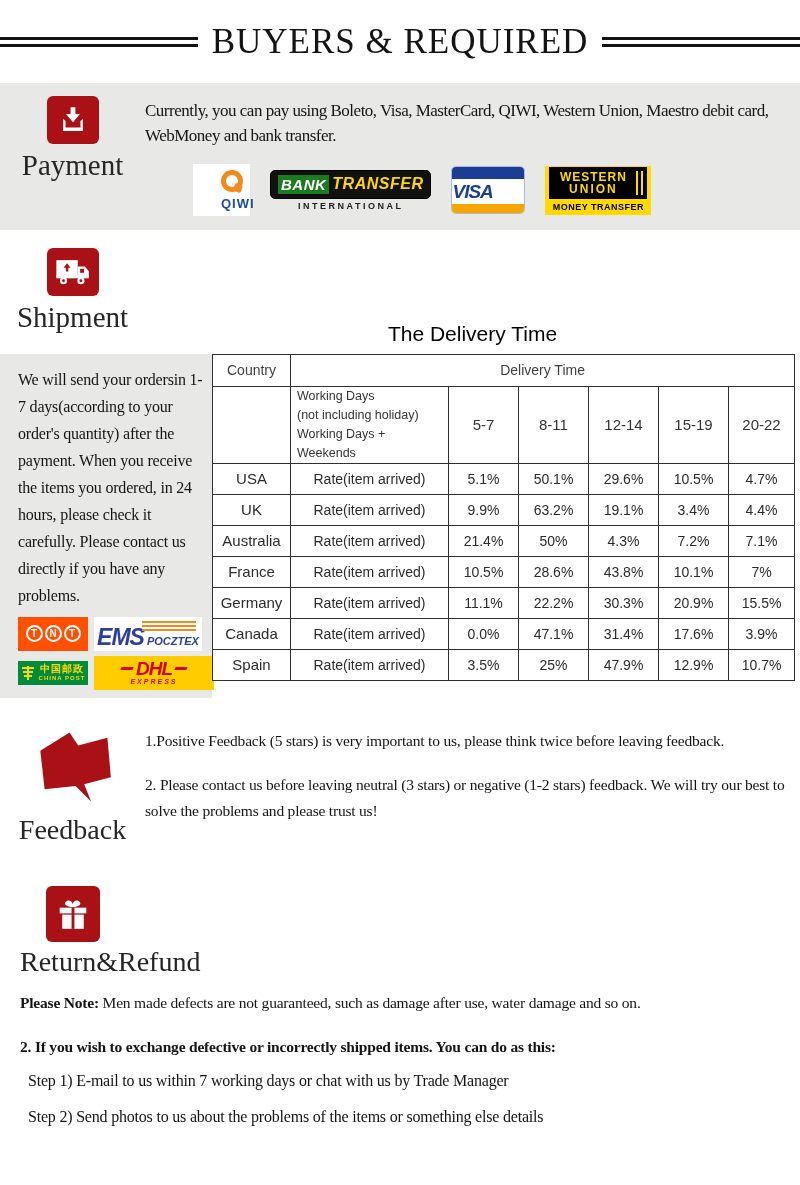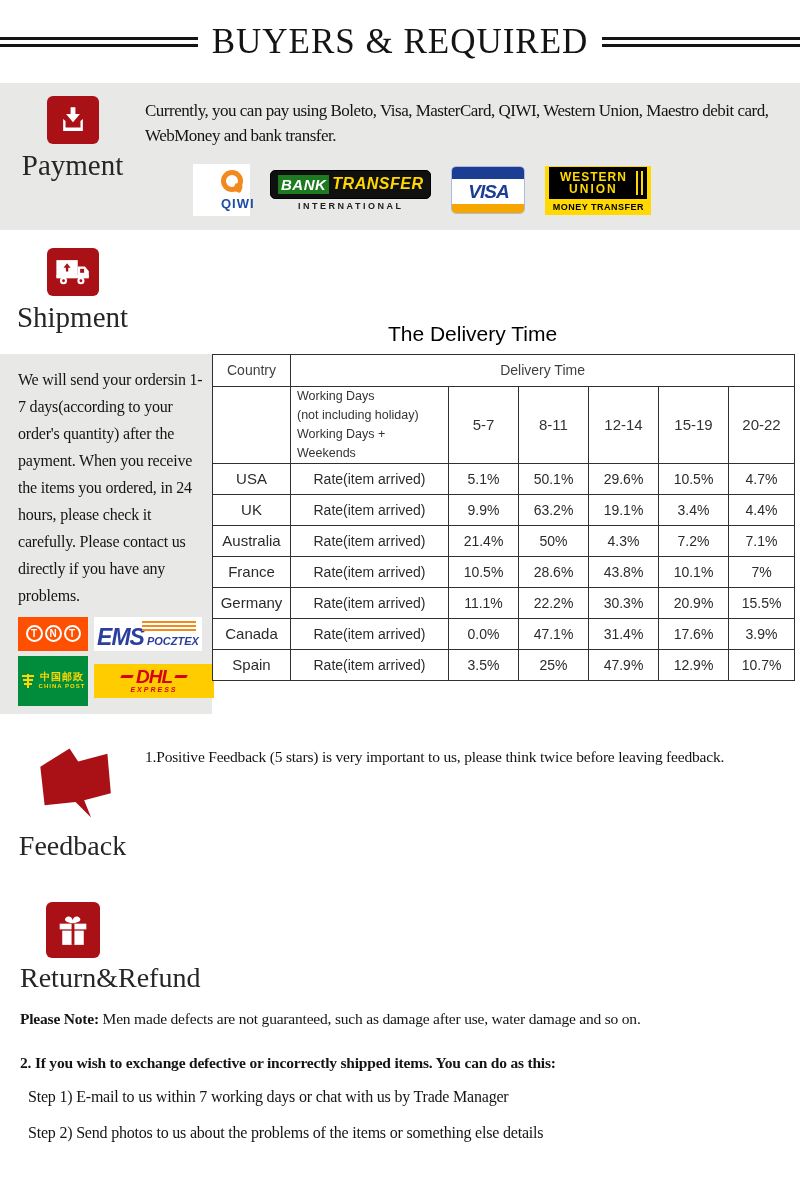--- a/index.html
+++ b/index.html
@@ -38,21 +38,21 @@
   .qiwi-text { margin-top:4px; font:bold 13px "Liberation Sans", sans-serif; color:#1c4da1; letter-spacing:1px; }
 
   .logo-bt { display:flex; flex-direction:column; align-items:center; }
   .bt-box { background:#101010; border-radius:5px; padding:4px 7px; display:flex; align-items:center; gap:3px; border:1px solid #000; }
   .bt-bank { background:#1c7a21; color:#fff; font:bold italic 15px "Liberation Sans", sans-serif; padding:1px 3px; letter-spacing:0.5px; }
   .bt-transfer { color:#ffd800; font:bold italic 16px "Liberation Sans", sans-serif; letter-spacing:0.5px; }
   .bt-sub { font:bold 9px "Liberation Sans", sans-serif; color:#1c1c1c; letter-spacing:2.5px; margin-top:2px; }
 
   .logo-visa { width:74px; height:48px; background:#fff; border:1px solid #a9bdda; border-radius:5px; display:flex; flex-direction:column; overflow:hidden; }
   .visa-top { height:12px; background:#1b3e94; }
-  .visa-mid { flex:1; display:flex; align-items:center; justify-content:center; }
+  .visa-mid { flex:1; display:flex; align-items:center; }
   .visa-word { font:bold italic 19px "Liberation Sans", sans-serif; color:#1b3e94; letter-spacing:-1px; }
   .visa-bot { height:9px; background:#f7a600; }
 
   .logo-wu { width:106px; background:#ffd900; padding:1px 4px 3px; }
   .wu-black { position:relative; background:#000; color:#ffd900; text-align:center; padding:4px 14px 4px 4px; }
   .wu-l1 { font:bold 12px/12px "Liberation Sans", sans-serif; letter-spacing:1px; }
   .wu-l2 { font:bold 12px/12px "Liberation Sans", sans-serif; letter-spacing:2px; }
   .wu-bars { position:absolute; right:4px; top:4px; bottom:4px; width:7px;
              border-left:2px solid #ffd900; border-right:2px solid #ffd900; }
   .wu-sub { text-align:center; font:bold 9px "Liberation Sans", sans-serif; color:#000; padding-top:3px; letter-spacing:0.5px; }
@@ -68,21 +68,21 @@
   .ship-logos { margin-top:8px; display:grid; grid-template-columns:70px 108px; gap:5px 6px; align-items:center; }
 
   .logo-tnt { width:70px; height:34px; background:#ff4f00; display:flex; align-items:center; justify-content:center; gap:2px; }
   .tnt-c { width:17px; height:17px; border:2px solid #fff; border-radius:50%; display:flex; align-items:center; justify-content:center;
            color:#fff; font:bold 10px "Liberation Sans", sans-serif; }
   .logo-ems { width:108px; height:34px; background:#fff; display:flex; align-items:flex-end; justify-content:center; gap:3px; padding-bottom:4px; position:relative; }
   .ems-main { font:bold italic 23px/20px "Liberation Sans", sans-serif; color:#2b3f9e; letter-spacing:-1px; }
   .ems-sub { font:bold italic 11px "Liberation Sans", sans-serif; color:#2b3f9e; }
   .ems-stripes { position:absolute; top:4px; right:6px; width:54px; }
   .ems-stripes div { height:2px; background:#f08a1d; margin-bottom:2px; }
-  .logo-cp { width:70px; height:50px; background:#008c3a; display:flex; align-items:center; justify-content:center; gap:4px; }
+  .logo-cp { width:70px; height:24px; background:#008c3a; display:flex; align-items:center; justify-content:center; gap:4px; }
   .cp-emblem { flex:none; }
   .cp-lines { display:flex; flex-direction:column; align-items:center; }
   .cp-l1 { font:bold 10px/11px "Liberation Sans", sans-serif; color:#ffd900; letter-spacing:1px; }
   .cp-l2 { font:bold 6px/8px "Liberation Sans", sans-serif; color:#ffd900; letter-spacing:1px; }
   .logo-dhl { width:120px; height:34px; background:#ffcc00; display:flex; flex-direction:column; align-items:center; justify-content:center; }
   .dhl-row { display:flex; align-items:center; gap:3px; }
   .dhl-dash { width:12px; height:3px; background:#d40511; transform:skewX(-25deg); }
   .dhl-main { font:bold italic 19px/16px "Liberation Sans", sans-serif; color:#d40511; letter-spacing:-1px; }
   .dhl-sub { font:bold italic 7px "Liberation Sans", sans-serif; color:#d40511; letter-spacing:2px; margin-top:1px; }
 
@@ -324,20 +324,21 @@
 
   <div class="sec-feedback">
     <div class="label-col">
       <svg width="86" height="78" viewBox="0 0 100 90">
         <path d="M12 26 L46 5 L56 20 L90 11 L94 57 L63 65 L71 85 L53 67 L17 71 Z" fill="#a91117"></path>
       </svg>
       <div class="fb-label">Feedback</div>
     </div>
     <div class="fb-body">
       <p class="fb-p1">1.Positive Feedback (5 stars) is very important to us, please think twice before leaving feedback.</p>
+      <p class="fb-p2">2. Please contact us before leaving neutral (3 stars) or negative  (1-2 stars) feedback. We will try our best to solve the problems and please trust us!</p>
     </div>
   </div>
 
   <div class="sec-returns">
     <div class="ret-head">
       <div class="sec-icon-box">
         <svg width="38" height="40" viewBox="0 0 24 24">
           <path d="M7.2 4.6c1.4-2 4.3-1.2 4.6 1.2.3-2.4 3.2-3.2 4.6-1.2 1 1.5-.8 3-4.6 3s-5.6-1.5-4.6-3z" fill="#fff"></path>
           <rect x="3.6" y="8" width="16.8" height="3.6" fill="#fff"></rect>
           <rect x="5.2" y="12.4" width="13.6" height="9" fill="#fff"></rect>

